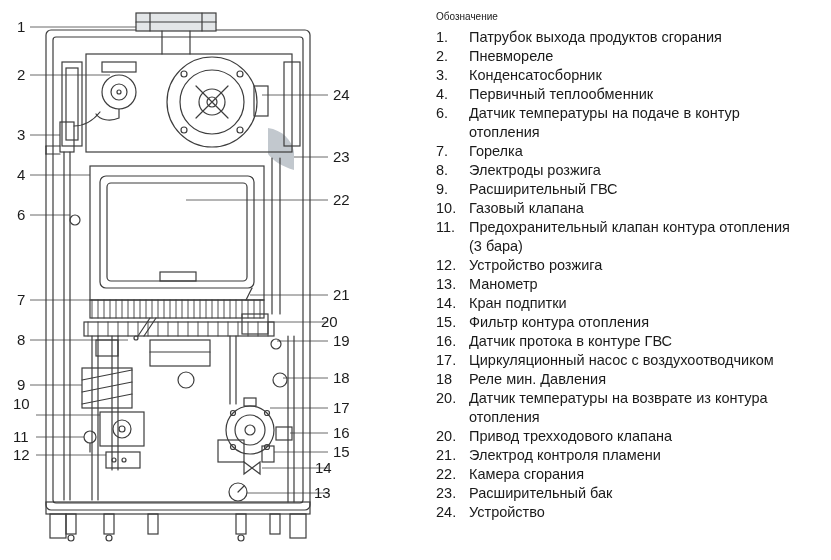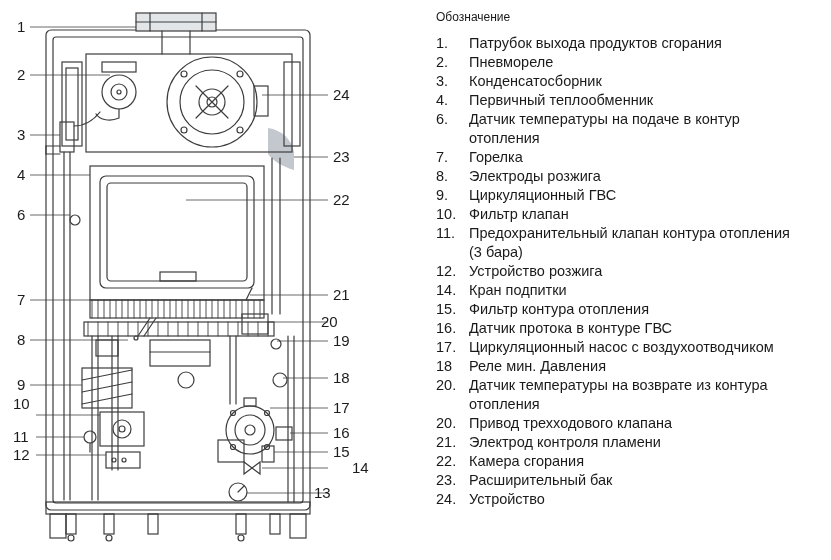--- a/index.html
+++ b/index.html
@@ -3,21 +3,21 @@
 <meta charset="utf-8">
 <style>
   * { margin:0; padding:0; box-sizing:border-box; }
   html,body { background:#ffffff; }
   body { font-family:"Liberation Sans", sans-serif; color:#1a1a1a; }
   .page { position:relative; width:831px; height:560px; background:#ffffff; overflow:hidden; }
   .diagram-pane { position:absolute; left:0; top:0; width:430px; height:560px; }
   .boiler-svg { position:absolute; left:0; top:0; }
   .callout { position:absolute; font-size:15px; line-height:16px; color:#1c1c1c; }
   .legend-pane { position:absolute; left:436px; top:7px; width:368px; }
-  .legend-title { font-size:12px; line-height:20px; margin-bottom:7px; }
+  .legend-title { font-size:10px; line-height:20px; margin-bottom:1px; }
   .legend-item { display:flex; font-size:14.5px; line-height:19px; }
   .legend-item .num { flex:0 0 33px; width:33px; }
   .legend-item .txt { flex:1; }
 </style>
 </head>
 <body>
 
 <div class="page">
 
   <div class="diagram-pane">
@@ -233,21 +233,21 @@
     <span class="callout" style="left:333px;top:87px">24</span>
     <span class="callout" style="left:333px;top:149px">23</span>
     <span class="callout" style="left:333px;top:192px">22</span>
     <span class="callout" style="left:333px;top:287px">21</span>
     <span class="callout" style="left:321px;top:314px">20</span>
     <span class="callout" style="left:333px;top:333px">19</span>
     <span class="callout" style="left:333px;top:370px">18</span>
     <span class="callout" style="left:333px;top:400px">17</span>
     <span class="callout" style="left:333px;top:425px">16</span>
     <span class="callout" style="left:333px;top:444px">15</span>
-    <span class="callout" style="left:352px;top:460px">14</span>
+    <span class="callout" style="left:315px;top:460px">14</span>
     <span class="callout" style="left:314px;top:485px">13</span>
   </div>
 
   <div class="legend-pane">
     <div class="legend-title">Обозначение</div>
 
     <div class="legend-item">
       <span class="num">1.</span>
       <span class="txt">Патрубок выхода продуктов сгорания</span>
     </div>
@@ -270,35 +270,39 @@
     <div class="legend-item">
       <span class="num">7.</span>
       <span class="txt">Горелка</span>
     </div>
     <div class="legend-item">
       <span class="num">8.</span>
       <span class="txt">Электроды розжига</span>
     </div>
     <div class="legend-item">
       <span class="num">9.</span>
-      <span class="txt">Циркуляционный ГВС</span>
+      <span class="txt">Расширительный ГВС</span>
     </div>
     <div class="legend-item">
       <span class="num">10.</span>
-      <span class="txt">Фильтр клапан</span>
+      <span class="txt">Газовый клапана</span>
     </div>
     <div class="legend-item">
       <span class="num">11.</span>
       <span class="txt">Предохранительный клапан контура отопления (3 бара)</span>
     </div>
     <div class="legend-item">
       <span class="num">12.</span>
       <span class="txt">Устройство розжига</span>
     </div>
     <div class="legend-item">
+      <span class="num">13.</span>
+      <span class="txt">Манометр</span>
+    </div>
+    <div class="legend-item">
       <span class="num">14.</span>
       <span class="txt">Кран подпитки</span>
     </div>
     <div class="legend-item">
       <span class="num">15.</span>
       <span class="txt">Фильтр контура отопления</span>
     </div>
     <div class="legend-item">
       <span class="num">16.</span>
       <span class="txt">Датчик протока в контуре ГВС</span>

